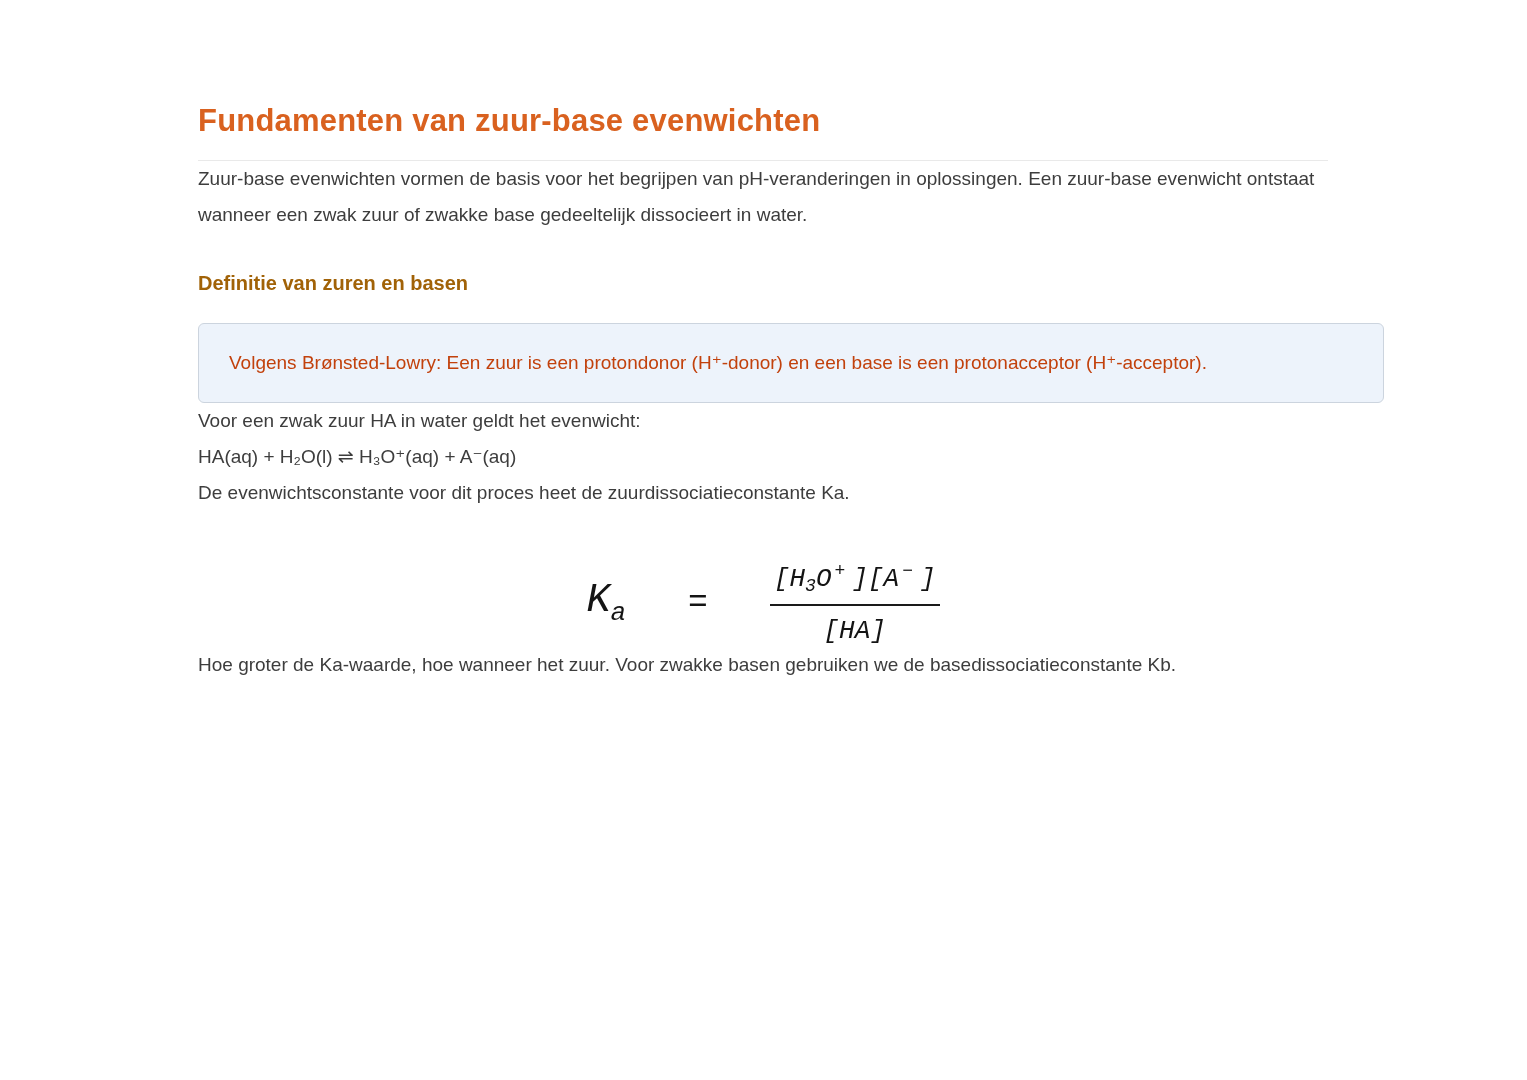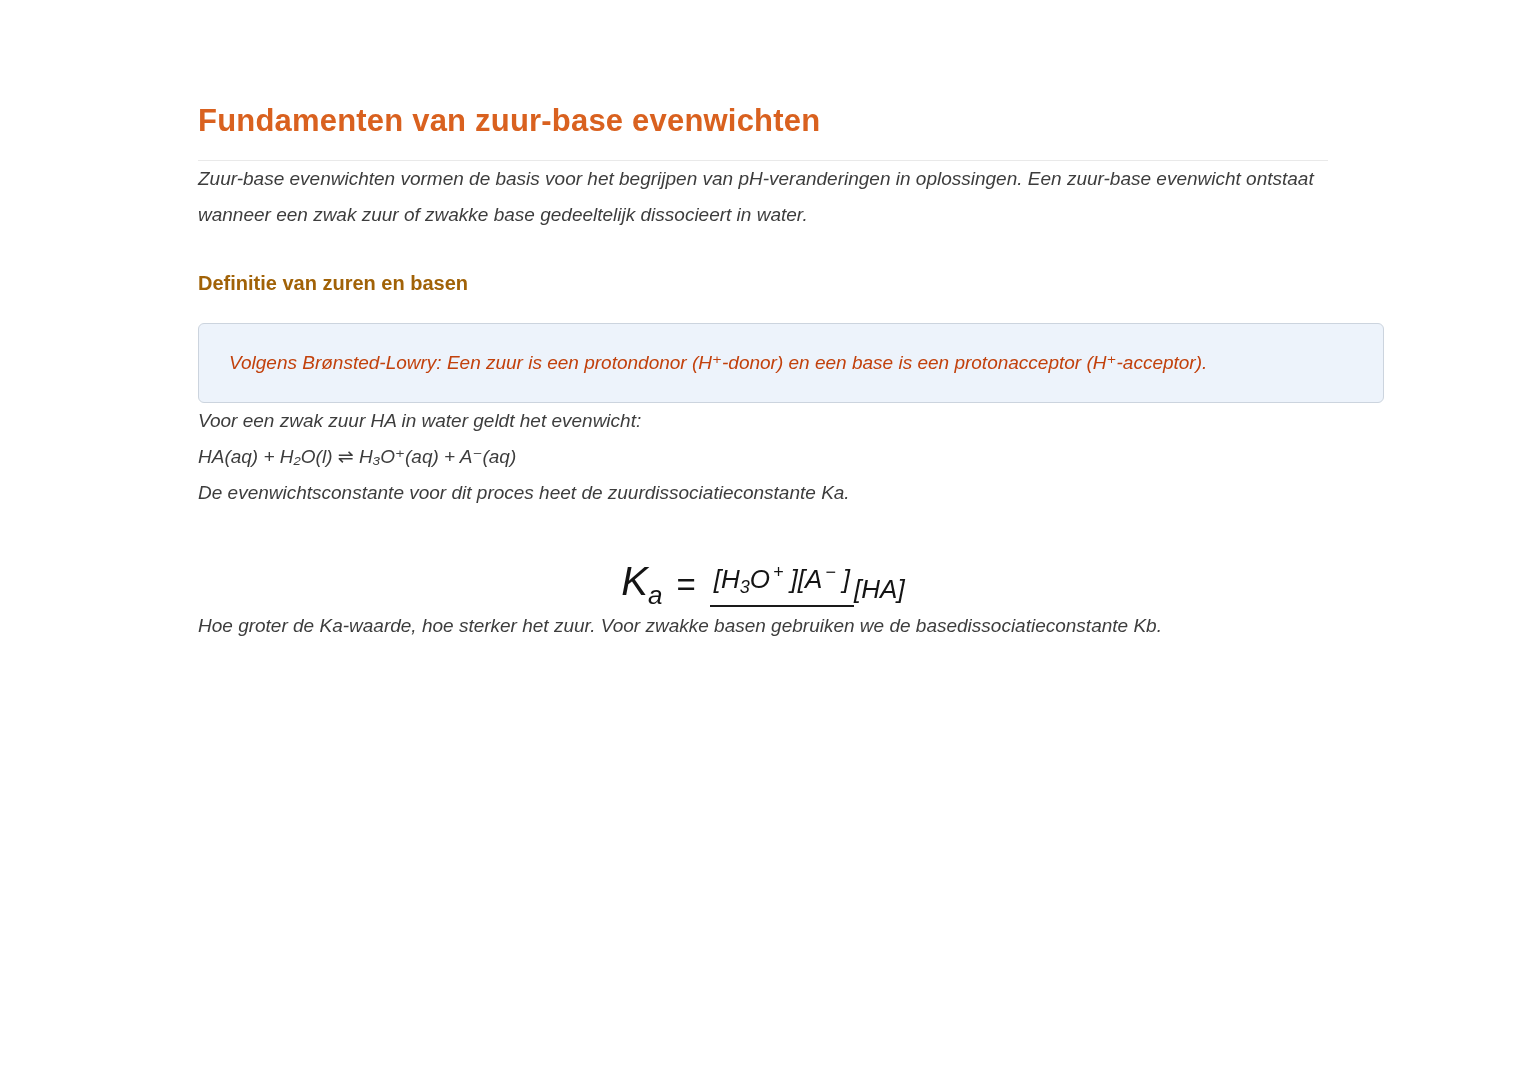--- a/index.html
+++ b/index.html
@@ -30,21 +30,20 @@
   .divider {
     border: none;
     border-top: 1px solid #e9e9e9;
     margin: 18px 0 0 0;
     width: 1130px;
   }
   p.body-text {
     margin: 0;
     font-size: 19px;
     line-height: 36px;
-    font-style: italic;
   }
   .intro        { margin-top: 29px; }
   h3.section-heading {
     margin: 36px 0 0 0;
     font-size: 20px;
     line-height: 28px;
     font-weight: 700;
     color: #a16207;
   }
   .callout {
@@ -65,41 +64,42 @@
   .formula-wrap {
     margin-top: 50px;
     width: 1130px;
     display: flex;
     justify-content: center;
   }
   .formula {
     display: inline-flex;
     align-items: center;
     color: #141414;
-    font-family: Liberation Sans, sans-serif;
+    font-family: Liberation Mono, monospace;
+    gap: 48px;
   }
   .f-k {
     font-style: italic;
     font-size: 40px;
     line-height: 1;
   }
   .f-k .f-k-sub {
     font-style: italic;
     font-size: 26px;
     vertical-align: -9px;
   }
   .f-eq {
     font-style: normal;
     font-size: 33px;
     margin: 0 14px;
     line-height: 1;
   }
   .frac {
     display: inline-flex;
-    flex-direction: row;
+    flex-direction: column;
     align-items: center;
     font-style: italic;
     font-size: 26px;
     line-height: 1.15;
   }
   .frac .num {
     padding: 0 4px 7px 4px;
     border-bottom: 2px solid #1a1a1a;
     white-space: nowrap;
   }
@@ -141,15 +141,15 @@
     <div class="formula">
       <span class="f-k"><span>K</span><span class="f-k-sub">a</span></span>
       <span class="f-eq">=</span>
       <span class="frac">
         <span class="num"><span>[H</span><sub>3</sub><span>O</span><sup>+</sup><span>][A</span><sup>−</sup><span>]</span></span>
         <span class="den">[HA]</span>
       </span>
     </div>
   </div>
 
-  <p class="body-text closing">Hoe groter de Ka-waarde, hoe sterker het zuur. Voor zwakke basen gebruiken we de basedissociatieconstante Kb.</p>
+  <p class="body-text closing">Hoe groter de Ka-waarde, hoe wanneer het zuur. Voor zwakke basen gebruiken we de basedissociatieconstante Kb.</p>
 
 </div>
 
 </body></html>

